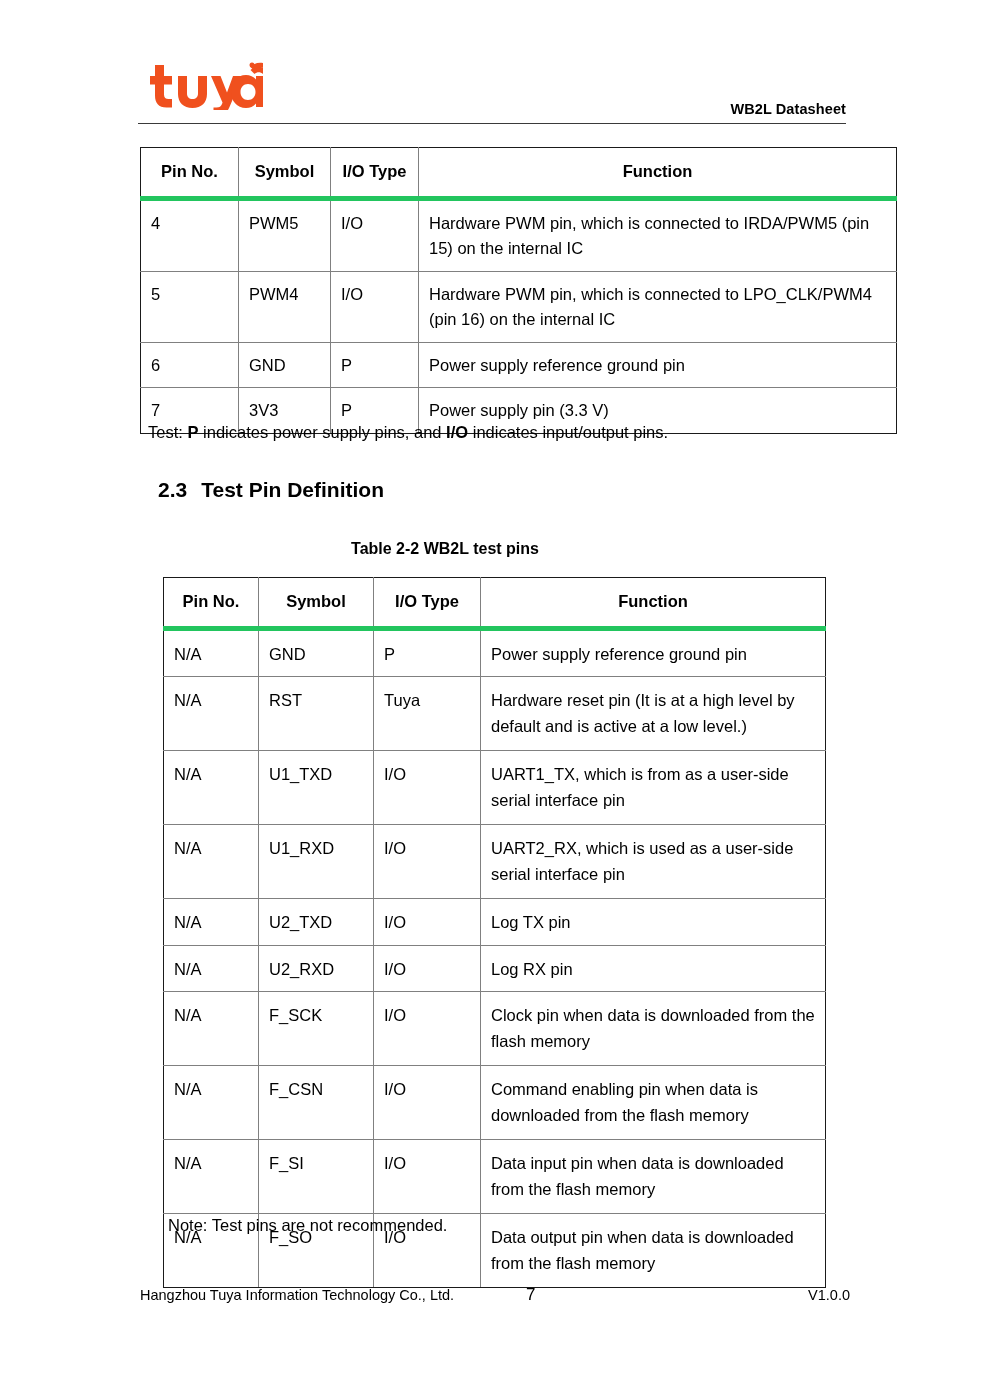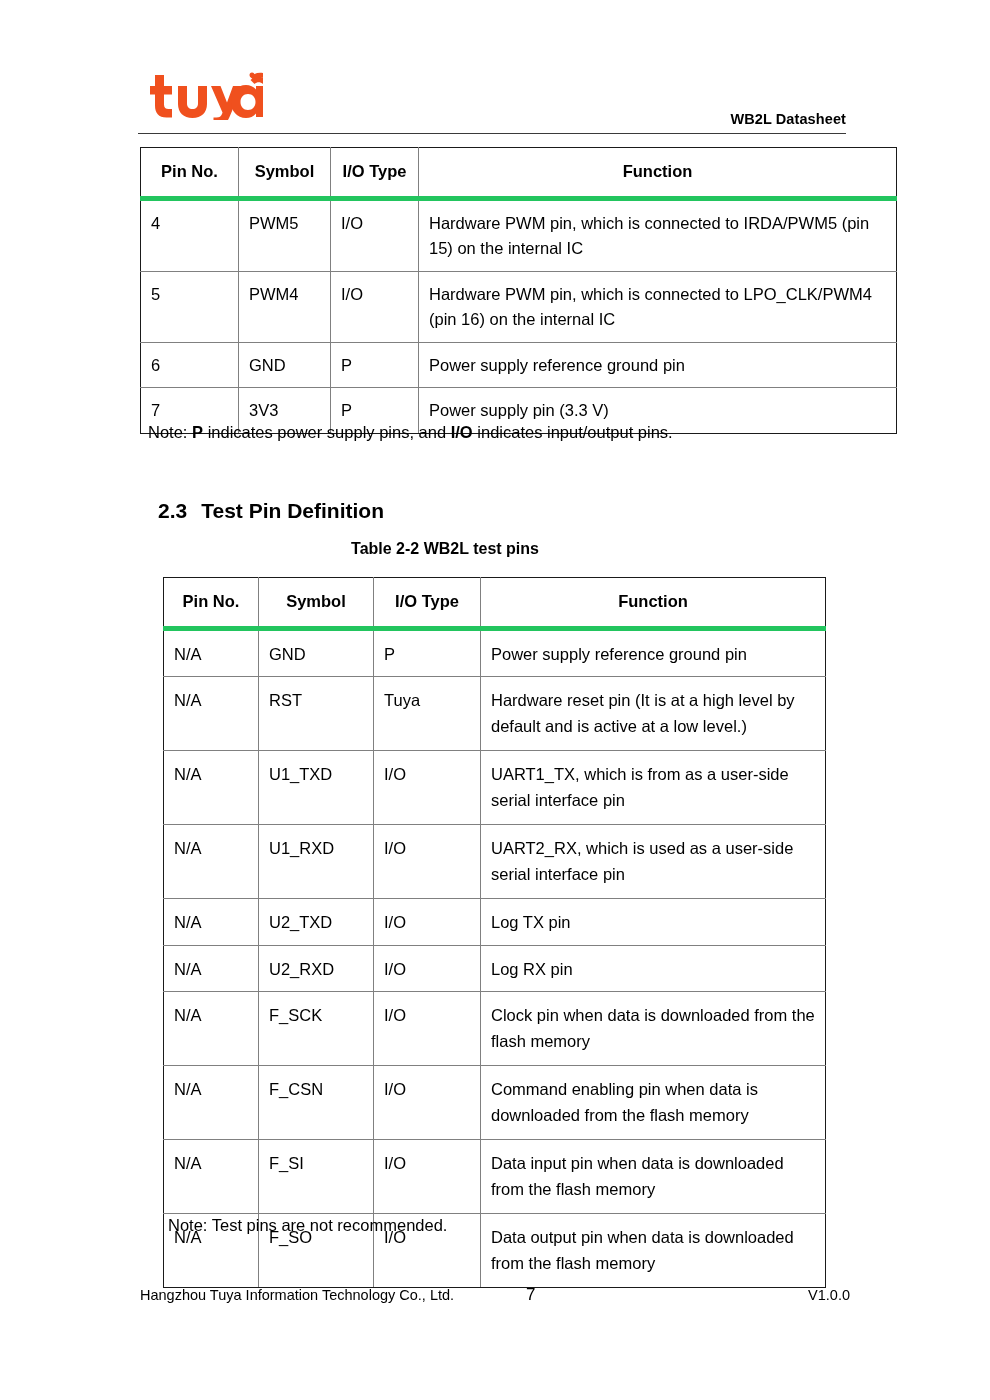--- a/index.html
+++ b/index.html
@@ -18,21 +18,21 @@
   .page {
     position: relative;
     width: 990px;
     height: 1400px;
   }
 
   
   .page-header {
     position: absolute;
     left: 138px;
-    top: 62px;
+    top: 52px;
     width: 708px;
     height: 72px;
   }
   .logo {
     position: absolute;
     left: 10px;
     top: 6px;
     width: 115px;
     height: 52px;
   }
@@ -114,21 +114,21 @@
     white-space: nowrap;
   }
   #note-one { left: 148px; top: 423px; }
   #note-two { left: 148px; top: 1216px; margin-left: 20px; }
   .note b { font-weight: bold; }
 
   
   .section-heading {
     position: absolute;
     left: 158px;
-    top: 499px;
+    top: 478px;
     font-size: 21px;
     font-weight: bold;
     white-space: nowrap;
   }
   .section-heading .num { margin-right: 14px; }
 
   
   .table-caption {
     position: absolute;
     left: 0;
@@ -250,21 +250,21 @@
       </tr>
       <tr>
         <td class="col-left">7</td>
         <td>3V3</td>
         <td>P</td>
         <td class="col-right">Power supply pin (3.3 V)</td>
       </tr>
     </tbody>
   </table>
 
-  <div class="note" id="note-one"><span>Note: </span><b>P</b><span> indicates power supply pins, and </span><b>I/O</b><span> indicates input/output pins.</span></div>
+  <div class="note" id="note-one"><span>Test: </span><b>P</b><span> indicates power supply pins, and </span><b>I/O</b><span> indicates input/output pins.</span></div>
 
   <div class="section-heading"><span class="num">2.3</span><span>Test Pin Definition</span></div>
 
   <div class="table-caption">Table 2-2 WB2L test pins</div>
 
   <table class="pintable" id="table-two">
     <colgroup>
       <col class="c1">
         <col class="c2">
         <col class="c3">

